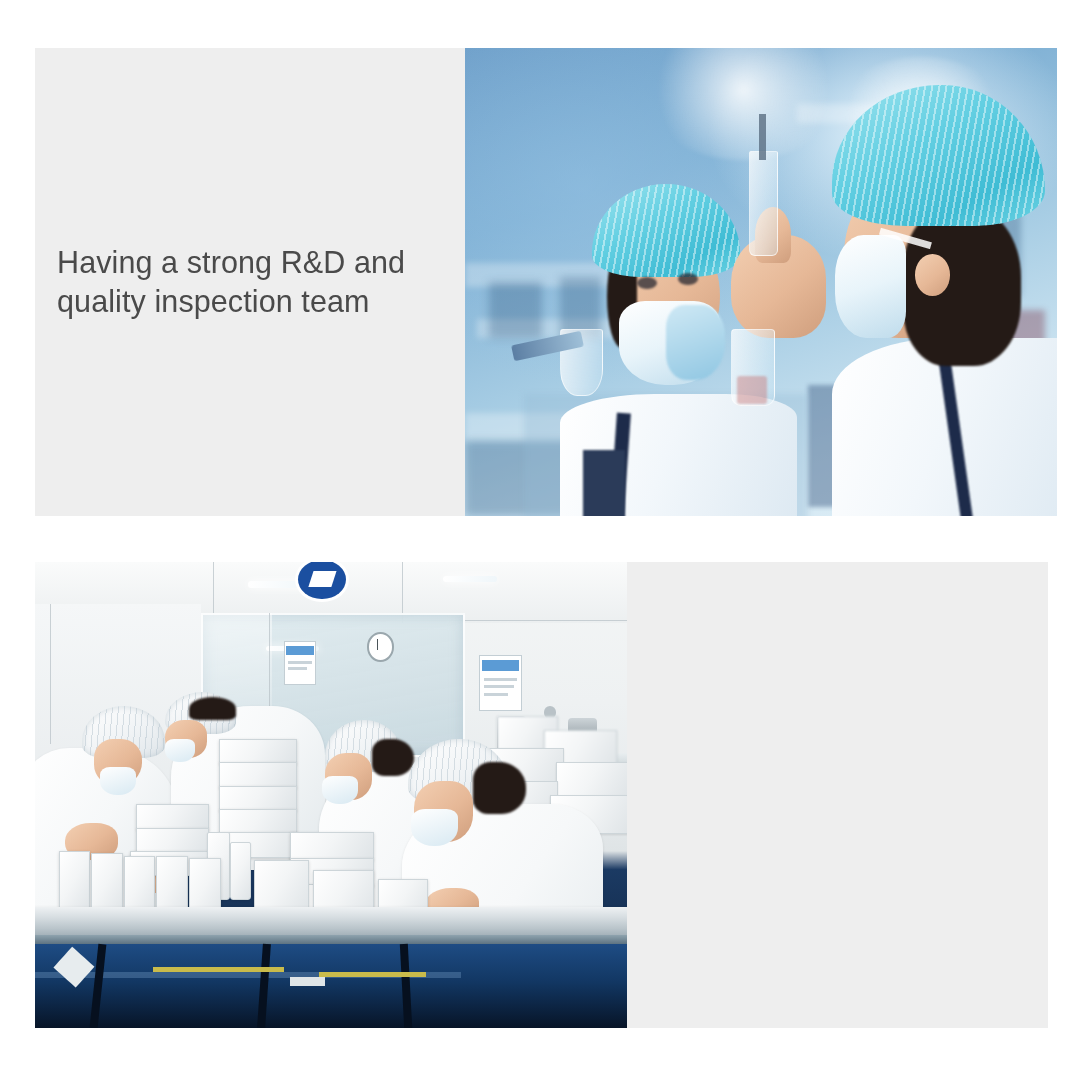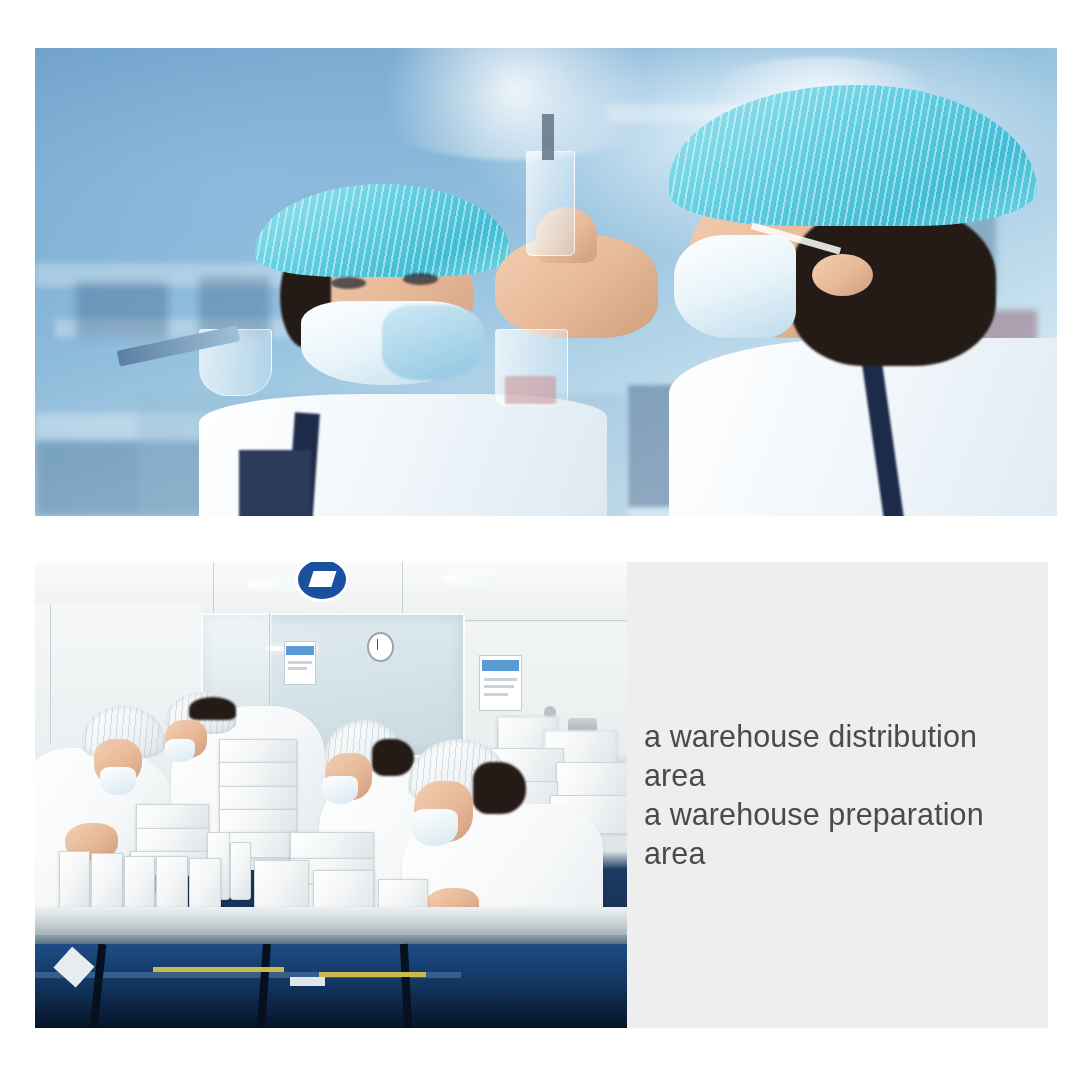--- a/index.html
+++ b/index.html
@@ -221,20 +221,23 @@
   .blur3 { filter: blur(3px); }
   .rnd { border-radius: 50%; }
 </style>
 </head>
 <body>
 
 <div class="page">
 
   <div class="section-top">
 
+    <div class="caption-pane-left">
+      <div class="caption-text"><span>Having a strong R&amp;D and</span><br><span>quality inspection team</span></div>
+    </div>
 
     <div class="photo-top">
       <div class="scene">
         <div class="lyr lab-bg"></div>
 
         <div class="lyr lab-shelf" style="left:0;top:46%;width:40%;height:5%;"></div>
         <div class="lyr lab-shelf" style="left:2%;top:58%;width:34%;height:4%;"></div>
         <div class="lyr lab-dark" style="left:4%;top:50%;width:9%;height:12%;"></div>
         <div class="lyr lab-dark" style="left:16%;top:49%;width:7%;height:13%;"></div>
         <div class="lyr lab-shelf" style="left:0;top:78%;width:30%;height:6%;"></div>
@@ -406,18 +409,15 @@
         <div class="lyr rail-dark" style="left:10%;top:82%;width:1.4%;height:18%;transform:rotate(6deg);"></div>
         <div class="lyr rail-dark" style="left:38%;top:82%;width:1.4%;height:18%;transform:rotate(4deg);"></div>
         <div class="lyr rail-dark" style="left:62%;top:82%;width:1.4%;height:18%;transform:rotate(-3deg);"></div>
         <div class="lyr yellow-strip" style="left:20%;top:87%;width:22%;height:1%;"></div>
         <div class="lyr yellow-strip" style="left:48%;top:88%;width:18%;height:1%;"></div>
         <div class="lyr" style="left:4%;top:84%;width:5%;height:6%;background:#e7ecee;transform:rotate(42deg);filter:blur(.4px);"></div>
         <div class="lyr" style="left:43%;top:89%;width:6%;height:2%;background:#dfe5e8;filter:blur(.4px);"></div>
       </div>
     </div>
 
-    <div class="caption-pane-right">
-      <div class="caption-text"><span>a warehouse distribution area</span><br><span>a warehouse preparation area</span></div>
-    </div>
   </div>
 
 </div>
 
 </body></html>

